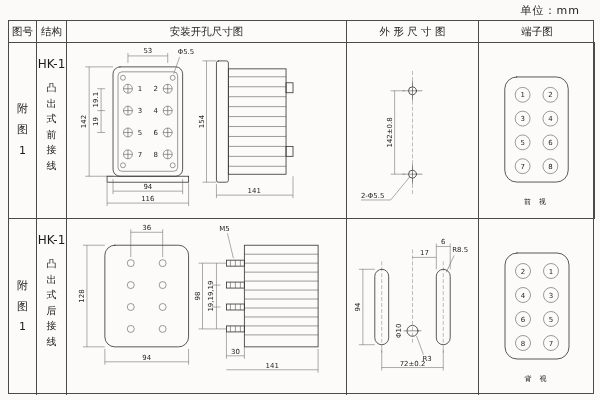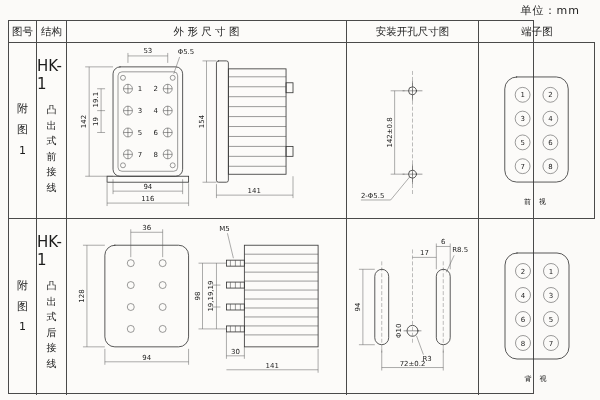--- a/index.html
+++ b/index.html
@@ -1,50 +1,50 @@
 <!DOCTYPE html>
 <html><head>
 <meta charset="utf-8">
 <style>
   * { margin:0; padding:0; box-sizing:border-box; }
   html,body { width:600px; height:400px; }
   body { font-family:"DejaVu Sans", sans-serif; background:#ffffff; color:#1c1c1c; }
   .sheet { position:relative; width:600px; height:400px; background:#fbfaf8; overflow:hidden; }
   .unit-label { position:absolute; top:3px; right:20px; font-size:11px; letter-spacing:1px;margin-left:20px; }
-  .spec-table { position:absolute; left:8px; top:20px; width:526px; height:374px;
+  .spec-table { position:absolute; left:8px; top:20px; width:586px; height:374px;
     display:grid; grid-template-columns:28px 30px 280px 132px 116px; grid-template-rows:22px 176px 176px;
     border:1px solid #4a4a4a; background:#fcfbf9; }
   .cell { border-right:1px solid #4a4a4a; border-bottom:1px solid #4a4a4a; position:relative;
     display:flex; align-items:center; justify-content:center; overflow:hidden; }
   .cell.clast { border-right:none; }
   .cell.rlast { border-bottom:none; }
   .head { font-size:10.5px; text-align:center; line-height:1.1; }
   .vtext { white-space:pre-line; text-align:center; font-size:11px; line-height:1.9; }
   .structure-cell { flex-direction:column; justify-content:flex-start; padding-top:14px; gap:9px; }
-  .model { font-size:15px; }
+  .model { font-size:12px; }
   .vdesc { white-space:pre-line; text-align:center; font-size:10px; line-height:1.55; }
   .drawing-cell svg { width:100%; height:100%; display:block; }
   svg text { font-family:"DejaVu Sans", sans-serif; fill:#1d1d1d; font-size:7px; }
   svg .geo { stroke:#3a3a3a; stroke-width:0.85; fill:none; stroke-linecap:round; }
   svg .geo2 { stroke:#4a4a4a; stroke-width:0.55; fill:none; }
   svg .dim { stroke:#5a5a5a; stroke-width:0.5; fill:none; }
   svg .cl { stroke:#7a7a7a; stroke-width:0.5; stroke-dasharray:4 2; fill:none; }
 </style>
 </head>
 <body>
 
 <div class="sheet">
   <div class="unit-label">单位：mm</div>
 
   <div class="spec-table">
 
     <div class="cell head">图号</div>
     <div class="cell head">结构</div>
+    <div class="cell head">安装开孔尺寸图</div>
     <div class="cell head">外 形 尺 寸 图</div>
-    <div class="cell head">安装开孔尺寸图</div>
     <div class="cell head clast">端子图</div>
 
     <div class="cell vtext">附
 图
 1</div>
     <div class="cell structure-cell">
       <div class="model">HK-1</div>
       <div class="vdesc">凸
 出
 式

